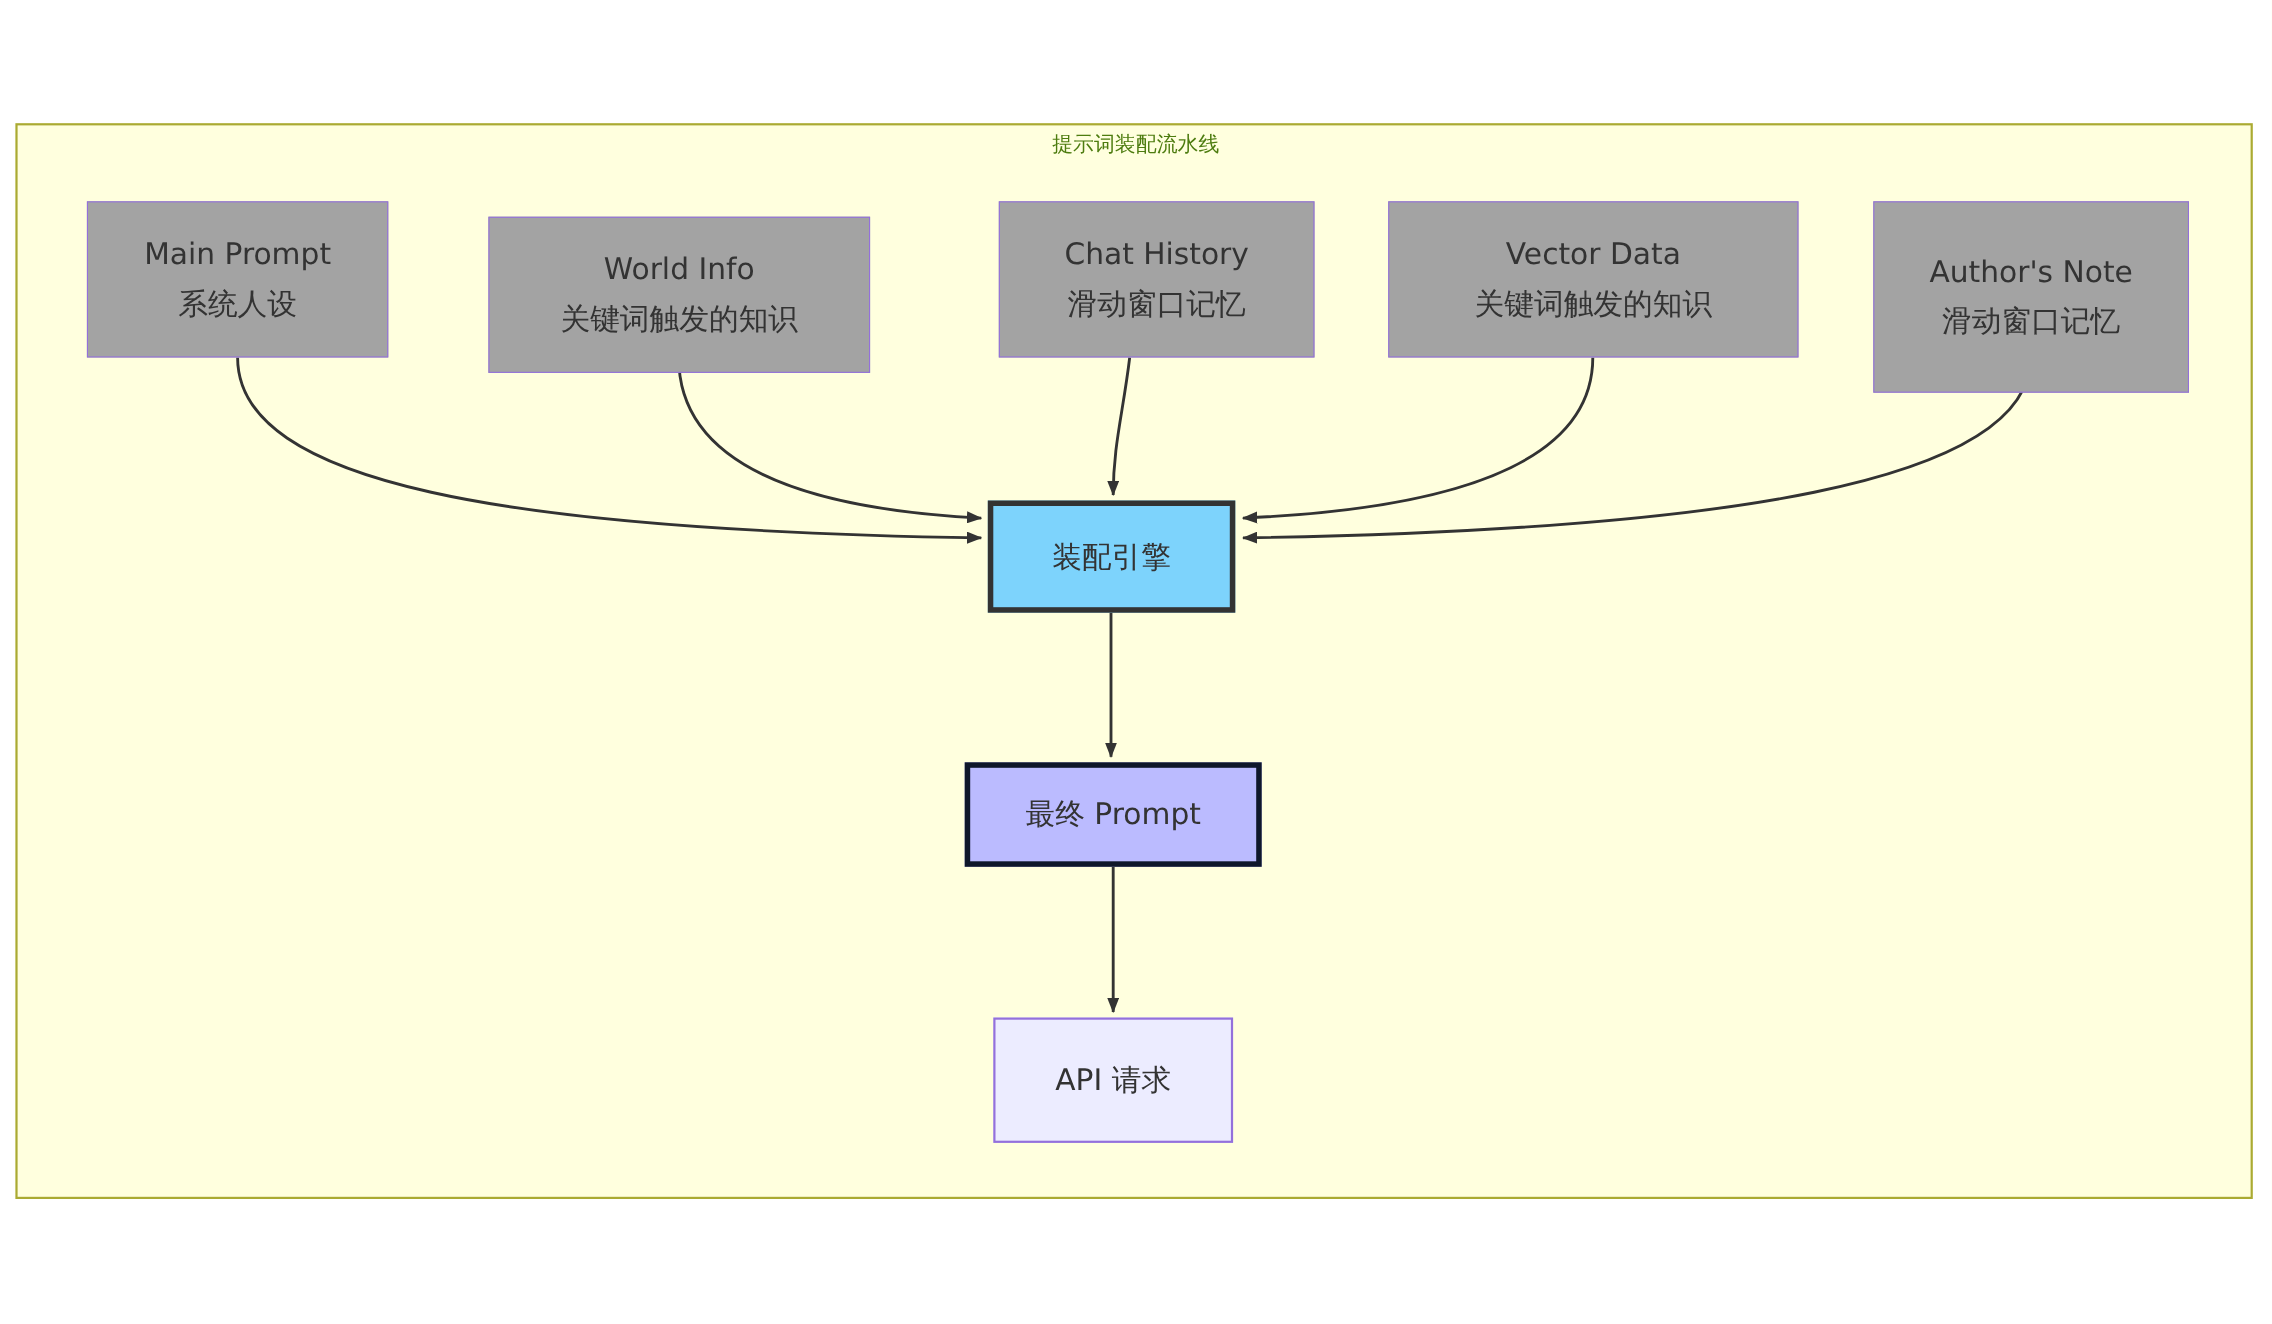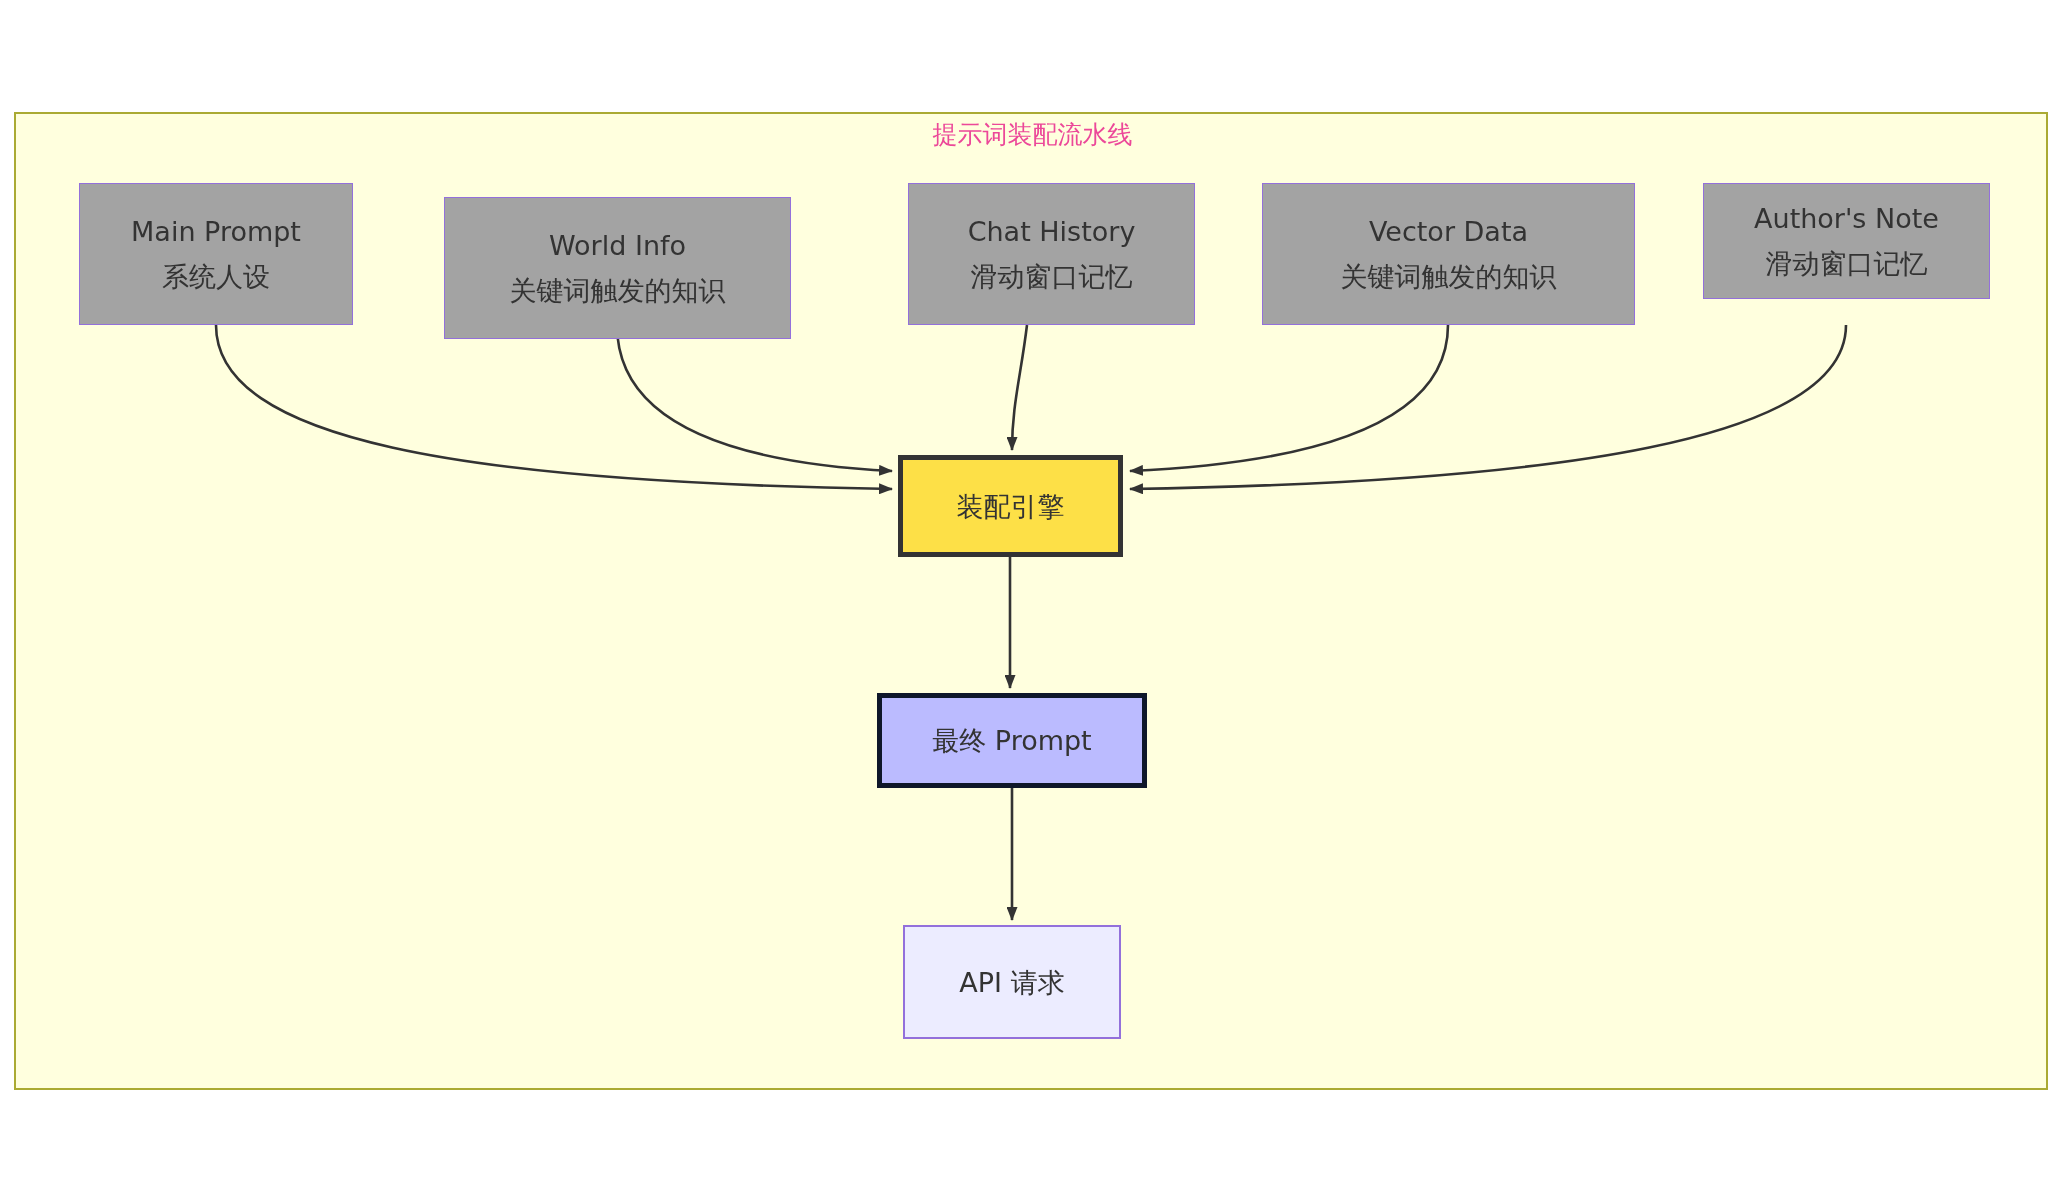--- a/index.html
+++ b/index.html
@@ -24,22 +24,22 @@
     background: #ffffde;
     border: 2px solid #aaaa33;
     box-sizing: border-box;
   }
   #diagram-title {
     position: absolute;
     left: 0;
     top: 118px;
     width: 2065px;
     text-align: center;
-    font-size: 25px;
-    color: #ec4899;
+    font-size: 19px;
+    color: #4d7c0f;
     z-index: 3;
   }
   #edges {
     position: absolute;
     left: 0;
     top: 0;
     z-index: 1;
   }
   .node {
     position: absolute;
@@ -52,21 +52,21 @@
     color: #333333;
     font-size: 27px;
     line-height: 45px;
     z-index: 2;
   }
   .node.src {
     background: #a3a3a3;
     border: 1.5px solid #9370DB;
   }
   .node.engine {
-    background: #fde047;
+    background: #7dd3fc;
     border: 5px solid #333333;
   }
   .node.final {
     background: #bbbbff;
     border: 5px solid #0f172a;
   }
   .node.api {
     background: #ECECFF;
     border: 2px solid #9370DB;
   }
@@ -110,21 +110,21 @@
   <div class="node src" style="left:884px; top:183px; width:287px; height:142px;margin-left:24px;">
     <div>Chat History</div>
     <div>滑动窗口记忆</div>
   </div>
 
   <div class="node src" style="left:1262px; top:183px; width:373px; height:142px;justify-content:center;">
     <div>Vector Data</div>
     <div>关键词触发的知识</div>
   </div>
 
-  <div class="node src" style="left:1703px; top:183px; width:287px; height:116px;">
+  <div class="node src" style="left:1703px; top:183px; width:287px; height:174px;">
     <div>Author's Note</div>
     <div>滑动窗口记忆</div>
   </div>
 
   <div class="node engine" style="left:898px; top:455px; width:225px; height:102px;">
     <div>装配引擎</div>
   </div>
 
   <div class="node final" style="left:877px; top:693px; width:270px; height:95px;">
     <div>最终 Prompt</div>

